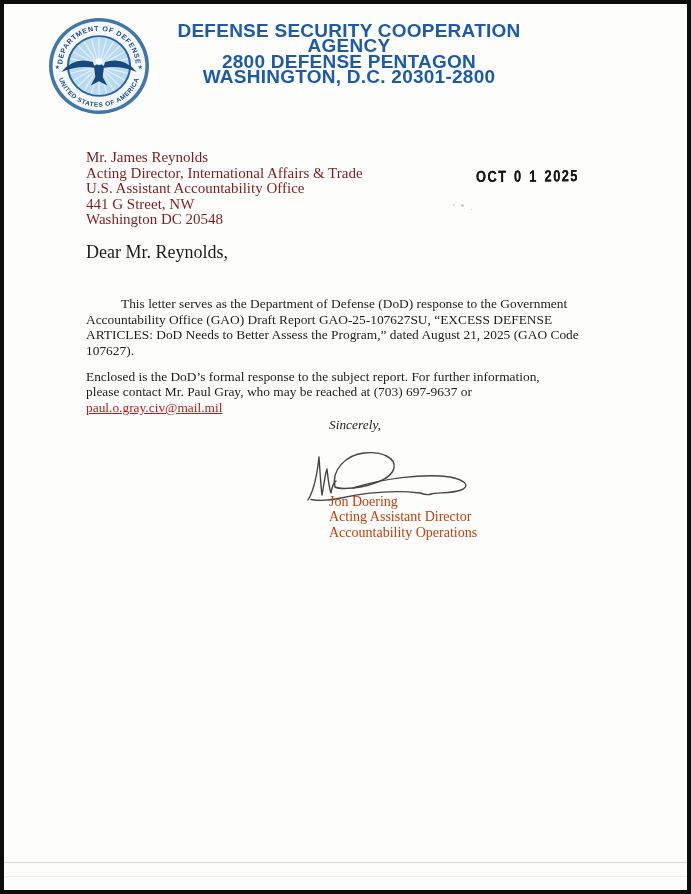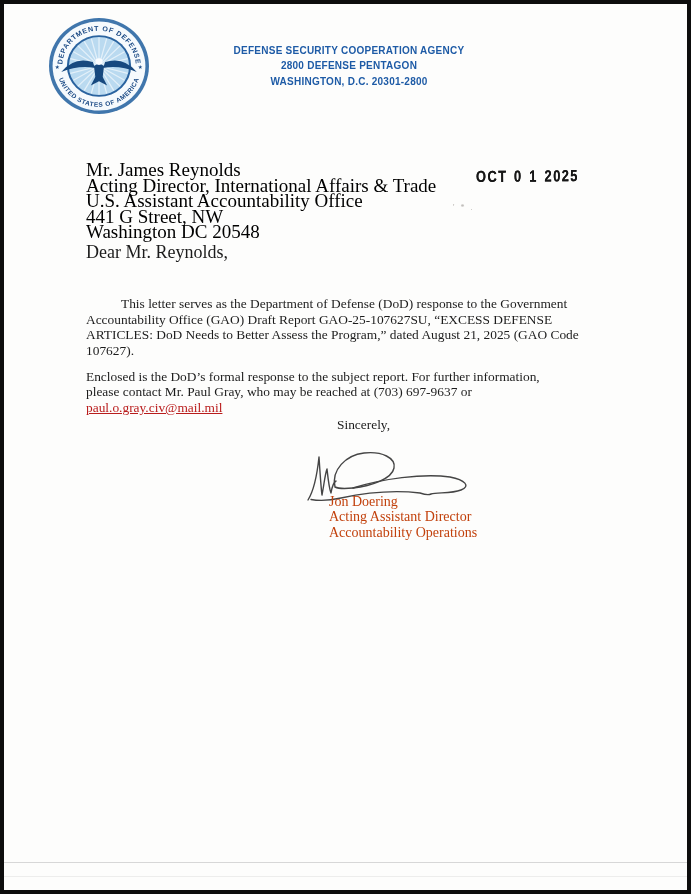--- a/index.html
+++ b/index.html
@@ -27,38 +27,38 @@
   .seal {
     position: absolute;
     left: 44px;
     top: 13px;
     width: 102px;
     height: 98px;
   }
   .letterhead {
     position: absolute;
     left: 145px;
-    top: 39px;
+    top: 19px;
     width: 400px;
     text-align: center;
     font-family: "Liberation Sans", sans-serif;
     font-weight: 700;
-    font-size: 10px;
+    font-size: 19px;
     line-height: 15.4px;
     letter-spacing: 0.25px;
     color: #1e5ba6;
   }
   
   .recipient {
     position: absolute;
     left: 82px;
-    top: 158px;
-    font-size: 19px;
+    top: 146px;
+    font-size: 15px;
     line-height: 15.6px;
-    color: #000000;
+    color: #7f1d1d;
   }
   
   .date-stamp {
     position: absolute;
     left: 472px;
     top: 163px;
     font-family: "Liberation Sans", sans-serif;
     font-weight: 700;
     font-size: 15px;
     letter-spacing: 1.6px;
@@ -100,24 +100,25 @@
   .para2 { top: 349px; }
   .email {
     display: block;
     text-indent: 0;
     color: #b91c1c;
     text-decoration: underline;
     white-space: nowrap;
   }
   .valediction {
     position: absolute;
-    left: 333px;
+    left: 325px;
     top: 413px;
     font-size: 13.4px;
     color: #1c1c1c;
+    font-style: italic;
   }
   
   .signature {
     position: absolute;
     left: 297px;
     top: 438px;
     width: 180px;
     height: 65px;
   }
   .signer {

